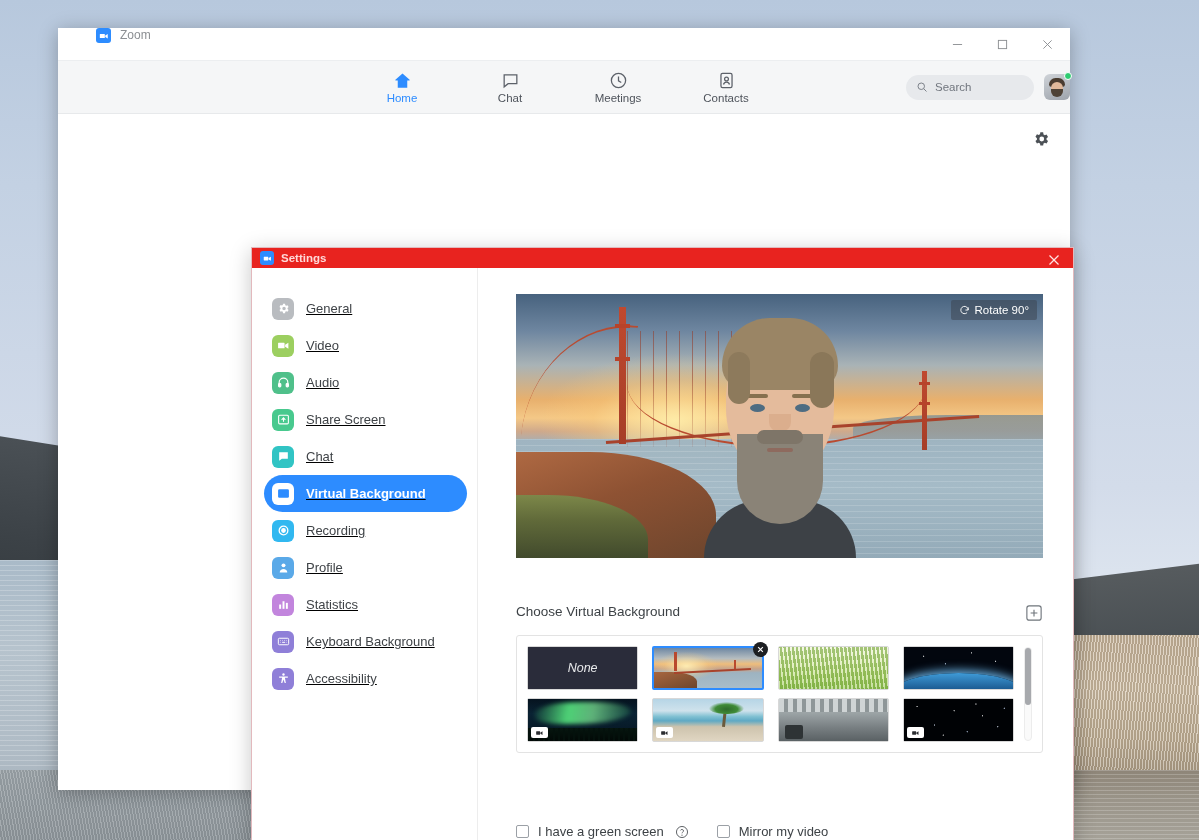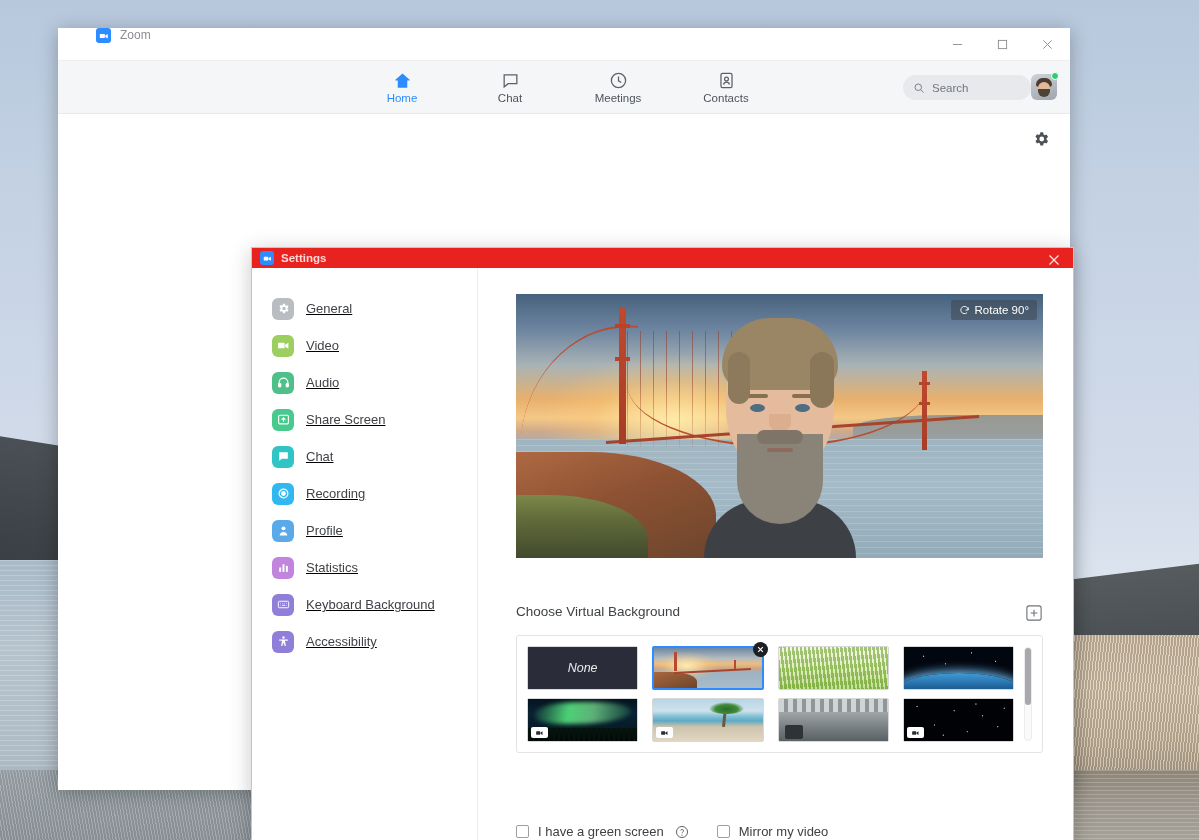--- a/index.html
+++ b/index.html
@@ -140,22 +140,22 @@
     gap: 2px; width: 62px;
     cursor: pointer;
   }
   .nav-item .ni-icon { height: 20px; display: flex; align-items: flex-end; color: #5c6169; }
   .nav-item .ni-icon svg { width: 19px; height: 19px; }
   .nav-item .ni-label { font-size: 11.5px; color: #4f545c; }
   .nav-item.active .ni-icon { color: #2d8cff; }
   .nav-item.active .ni-label { color: #2d8cff; }
 
   .nav-right {
-    position: absolute; right: 13px;
-    display: flex; align-items: flex-end; 
+    position: absolute; right: 0;
+    display: flex; align-items: center; gap: 10px;
   }
   .searchbox {
     width: 128px; height: 25px;
     background: #e7e9ec; border-radius: 13px;
     display: flex; align-items: center; padding: 0 10px; gap: 7px;
   }
   .searchbox svg { width: 12px; height: 12px; color: #7c8189; flex: none; }
   .searchbox span { font-size: 11.5px; color: #71767e; }
   .avatar {
     width: 26px; height: 26px; border-radius: 6px;
@@ -820,20 +820,30 @@
 
           <div class="side-item">
             <span class="si-icon" style="background:#31c4c4">
               <svg viewBox="0 0 24 24" fill="currentColor">
                   <path d="M4 4h16v12H9l-5 4z"></path>
                 </svg>
             </span>
             <span class="si-label">Chat</span>
           </div>
 
+          <div class="side-item active">
+            <span class="si-icon">
+              <svg viewBox="0 0 24 24" fill="currentColor">
+                  <rect x="2" y="4" width="20" height="16" rx="2.4"></rect>
+                  <circle cx="12" cy="10.5" r="2.6" fill="#2d8cff"></circle>
+                  <path d="M7.5 17.5c.9-2.2 2.6-3.2 4.5-3.2s3.6 1 4.5 3.2z" fill="#2d8cff"></path>
+                </svg>
+            </span>
+            <span class="si-label">Virtual Background</span>
+          </div>
 
           <div class="side-item">
             <span class="si-icon" style="background:#31b8f0">
               <svg viewBox="0 0 24 24" fill="none" stroke="currentColor" stroke-width="2.4">
                   <circle cx="12" cy="12" r="8"></circle>
                   <circle cx="12" cy="12" r="3.2" fill="currentColor"></circle>
                 </svg>
             </span>
             <span class="si-label">Recording</span>
           </div>

